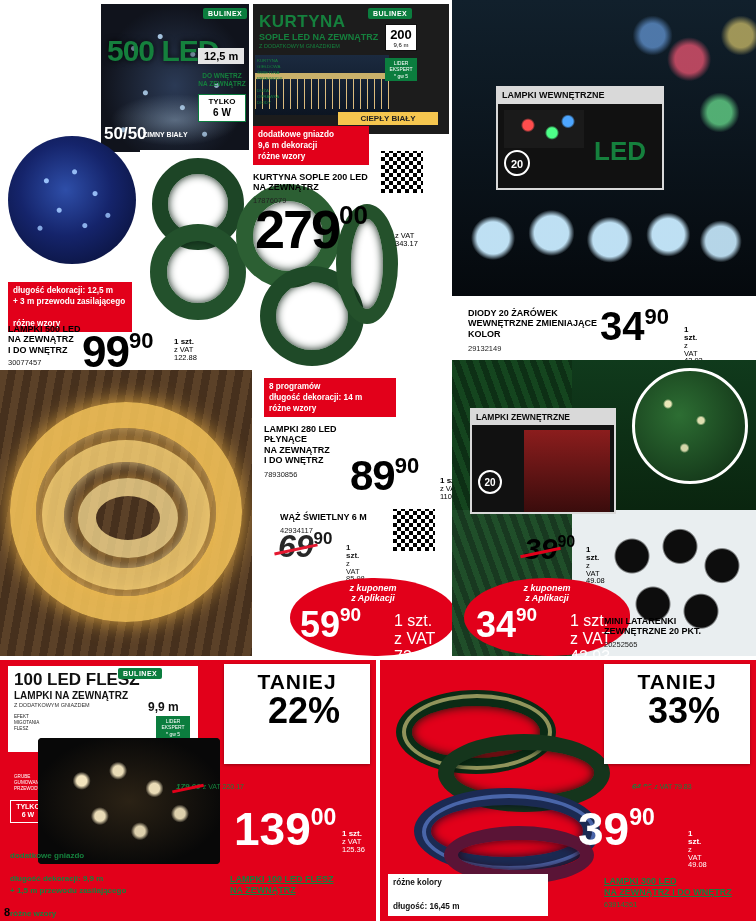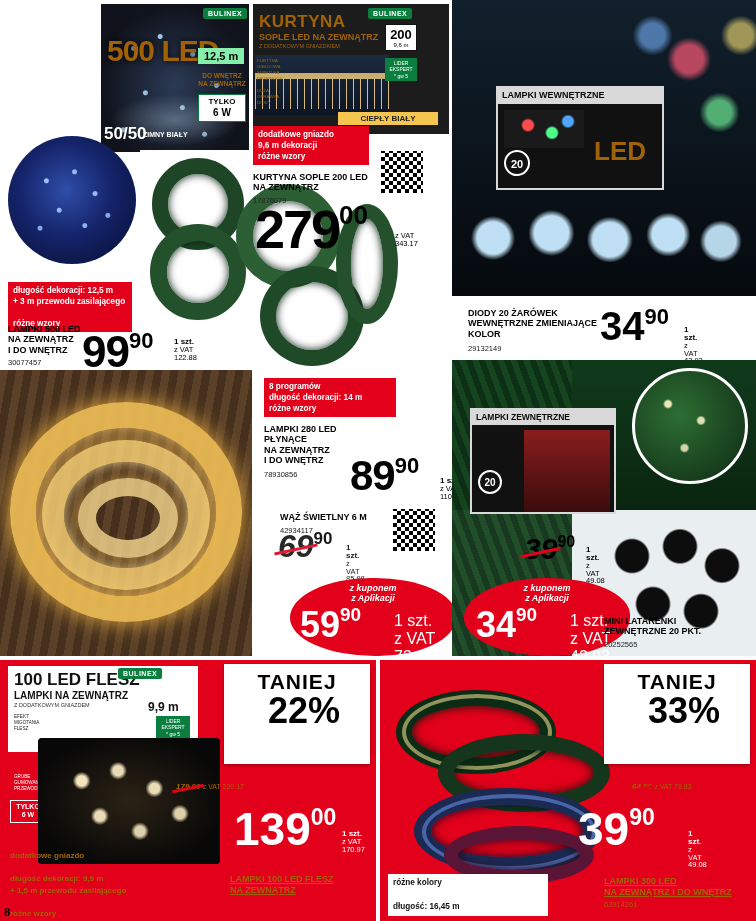--- a/index.html
+++ b/index.html
@@ -9,21 +9,21 @@
     font-family:"Liberation Sans", sans-serif;
     background:#ffffff;
     position:relative;
     overflow:hidden;
   }
   .page { position:absolute; left:0; top:0; width:756px; height:921px; }
 
   
   .abs { position:absolute; }
   .red { background:#e2001a; }
-  .white { color:#a16207; }
+  .white { color:#15803d; }
   .bold { font-weight:bold; }
   .center { text-align:center; }
 
   .photo { position:absolute; overflow:hidden; }
 
   
   .price { position:absolute; color:#000; line-height:1; }
   .price .big { font-size:44px; font-weight:bold; letter-spacing:-1px; }
   .price .cents { font-size:22px; font-weight:bold; vertical-align:top; }
   .price .unit { font-size:8px; font-weight:bold; }
@@ -103,21 +103,21 @@
           radial-gradient(circle at 55% 70%, rgba(190,225,255,.75) 0 2px, transparent 3px),
           radial-gradient(circle at 78% 55%, rgba(190,225,255,.7) 0 2px, transparent 3px),
           radial-gradient(circle at 15% 85%, rgba(190,225,255,.7) 0 2px, transparent 3px),
           radial-gradient(circle at 70% 88%, rgba(190,225,255,.7) 0 2px, transparent 3px),
           radial-gradient(ellipse at 50% 55%, #2b3a55 0%, #10131c 70%);"></div>
     <div class="abs" style="left:4px;top:88px;width:140px;height:56px;
         background:radial-gradient(ellipse at 50% 50%, rgba(200,230,255,.35), transparent 65%);"></div>
   </div>
   <div class="bulinex" style="left:203px;top:8px;">BULINEX</div>
   <div class="abs bold white" style="left:107px;top:34px;font-size:30px;letter-spacing:-1px;text-shadow:0 0 6px rgba(0,0,0,.9);">500 LED</div>
-  <div class="abs" style="left:198px;top:48px;background:#86efac;color:#000;font-size:11px;font-weight:bold;padding:2px 6px;">
+  <div class="abs" style="left:198px;top:48px;background:#e5e5e5;color:#000;font-size:11px;font-weight:bold;padding:2px 6px;">
     <span>12,5 m</span>
   </div>
   <div class="abs white center" style="left:198px;top:72px;width:48px;font-size:6.5px;font-weight:bold;line-height:1.3;">
     <div>DO WNĘTRZ</div>
     <div>NA ZEWNĄTRZ</div>
   </div>
   <div class="abs center" style="left:198px;top:94px;width:48px;background:#fff;color:#000;border:1px solid #0b7d3e;font-size:8px;font-weight:bold;line-height:1.2;padding:2px 0;">
     <div>TYLKO</div>
     <div style="font-size:10px;">6 W</div>
   </div>
@@ -416,21 +416,21 @@
 
   <div class="abs white" style="left:176px;top:782px;font-size:8px;">
     <span class="strike" style="font-weight:bold;">179.00</span>
     <span style="font-size:7px;">z VAT 220.17</span>
   </div>
 
   <div class="price white" style="left:234px;top:806px;color:#fff;">
     <span style="font-size:46px;font-weight:bold;color:#fff;">139</span><span style="font-size:23px;font-weight:bold;vertical-align:top;color:#fff;">00</span>
     <div style="position:absolute;left:108px;top:24px;color:#fff;">
       <div class="unit">1 szt.</div>
-      <div class="vat">z VAT 170.97</div>
+      <div class="vat">z VAT 125.36</div>
     </div>
   </div>
   <div class="abs white" style="left:230px;top:874px;width:150px;font-size:9px;font-weight:bold;line-height:1.2;white-space:pre-line;text-decoration:underline;">LAMPKI 100 LED FLESZ
 NA ZEWNĄTRZ</div>
   <div class="abs white" style="left:230px;top:898px;font-size:7.5px;margin-top:32px;">15846199</div>
 
   <div class="abs red" style="left:380px;top:660px;width:376px;height:261px;"></div>
 
   <div class="photo" style="left:396px;top:676px;width:230px;height:214px;">
     <div class="abs" style="left:0;top:14px;width:160px;height:84px;border-radius:50%;

